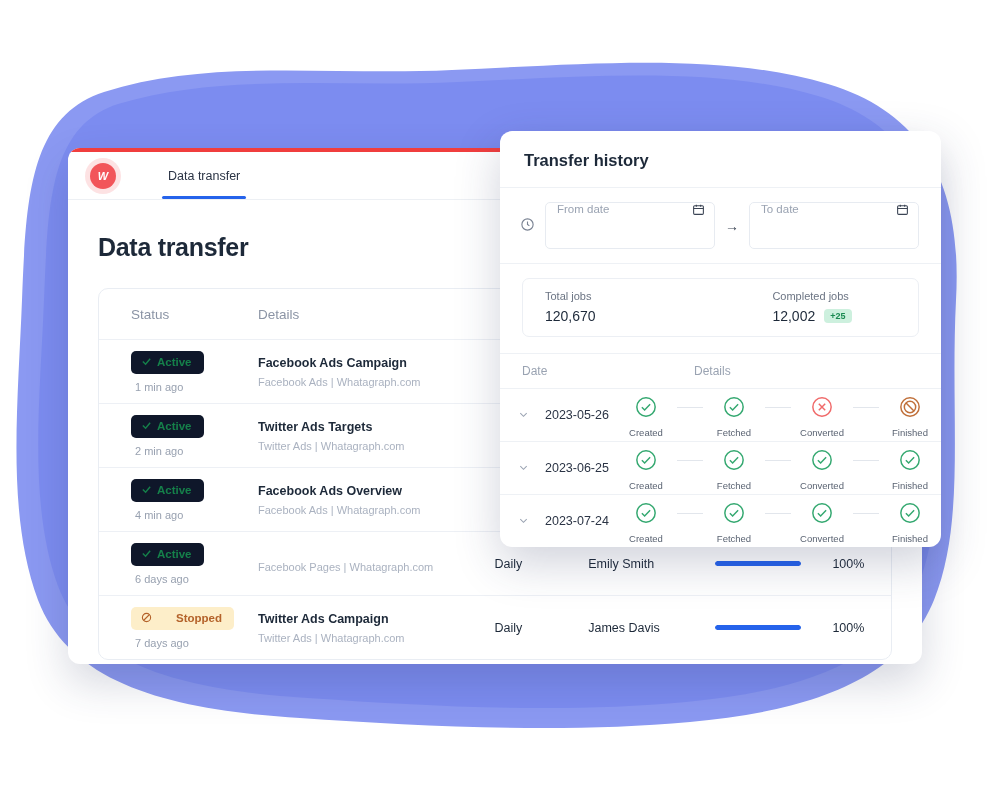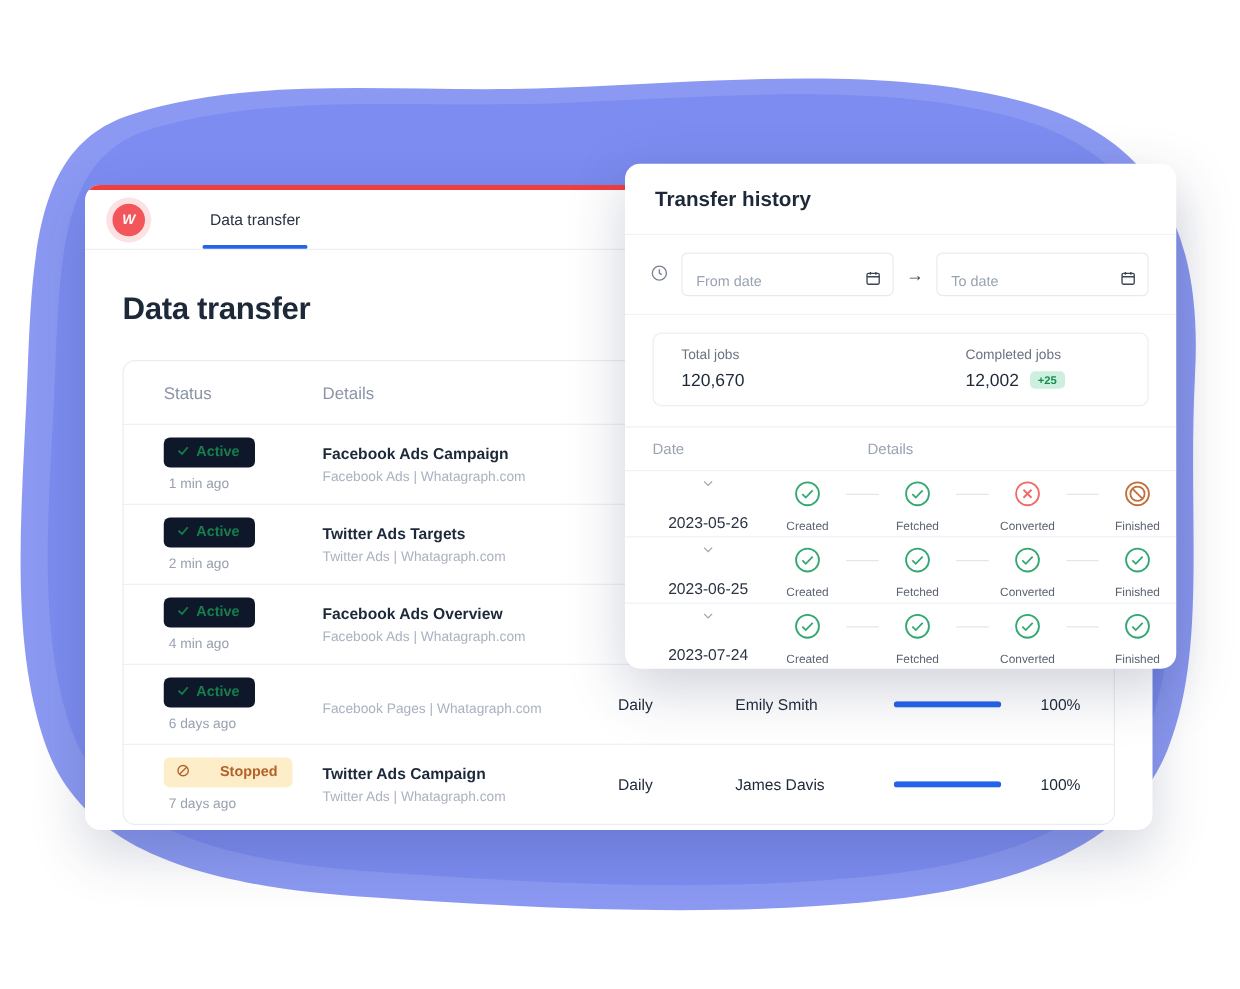--- a/index.html
+++ b/index.html
@@ -125,22 +125,22 @@
     border-bottom: 1px solid #eef1f5;
   }
   .filter-row {
     display: flex; align-items: center; gap: 10px;
     padding: 14px 22px 14px 14px;
     border-bottom: 1px solid #eef1f5;
   }
   .date-field {
     flex: 1; height: 29px;
     border: 1px solid #e7ebf1; border-radius: 5px;
-    display: flex; align-items: flex-end;
-    padding: 0 9px 4px 11px;
+    display: flex; align-items: flex-start;
+    padding: 0 9px 16px 11px;
     font-size: 11.5px; color: #9aa3b2;
     background: #fff;
   }
   .date-field span:first-child { flex: 1; }
   .arrow { color: #3b4454; font-size: 14px; }
 
   .stats {
     margin: 14px 22px 16px 22px;
     border: 1px solid #eceff4; border-radius: 7px;
     display: flex; padding: 11px 0 12px 0;
@@ -166,21 +166,21 @@
 
   .hrow {
     display: flex; align-items: center;
     border-bottom: 1px solid #eef1f5;
     height: 52px;
   }
   .hrow:last-child { border-bottom: none; }
   .hdate {
     width: 194px; padding-left: 18px; box-sizing: border-box;
     display: flex; align-items: center; gap: 16px;
-    font-size: 12.5px; color: #2b3445; flex-direction: column;
+    font-size: 12.5px; color: #2b3445;
   }
   .steps { display: flex; align-items: flex-start; padding-top: 4px; }
   .step { width: 62px; display: flex; flex-direction: column; align-items: center; }
   .step .lbl { font-size: 9.5px; color: #5a6372; margin-top: 5px; }
   .connector { width: 26px; height: 1px; background: #e2e6ec; margin-top: 11px; }
   .ico { width: 22px; height: 22px; }
 
   .chev { color: #9aa3b2; font-size: 10px; }
   .cal { color: #3b4454; font-size: 12px; }
   .clock { color: #7a8393; font-size: 14px; margin-left: 6px; }

